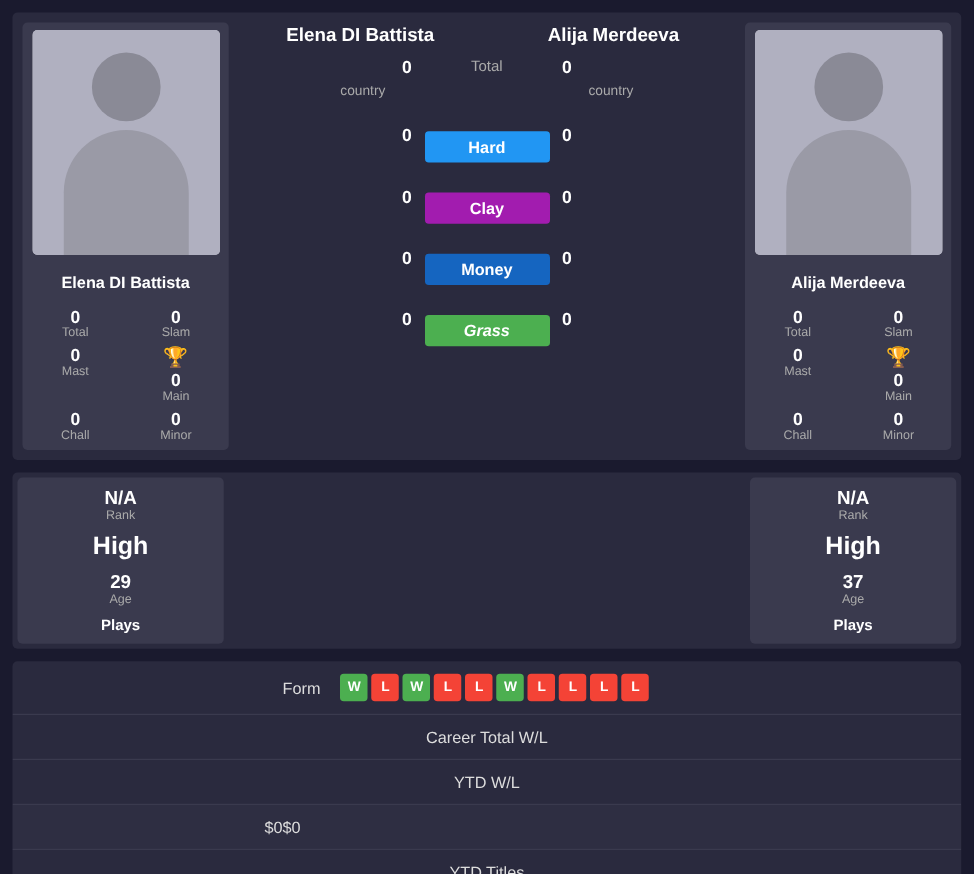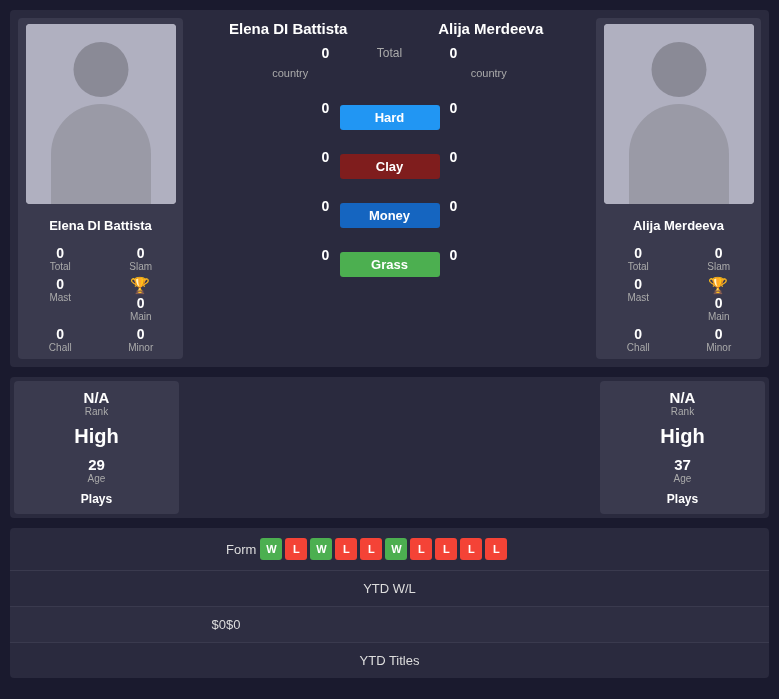--- a/index.html
+++ b/index.html
@@ -35,23 +35,23 @@
       text-align: center;
       margin-bottom: 6px;
     }
 
     .trophy-icon {
       color: #ffd700;
       font-size: 16px;
     }
 
     .surface-hard { background: #2196F3; }
-    .surface-clay { background: #7f1d1d; }
+    .surface-clay { background: #a21caf; }
     .surface-indoor { background: #1565C0; }
-    .surface-grass { background: #4CAF50; }
+    .surface-grass { background: #4CAF50; font-style: italic; }
 
     
     .bottom-section {
       background: #2a2a3e;
       border-radius: 4px;
       overflow: hidden;
     }
 
     .stat-row {
       display: flex;
@@ -375,38 +375,43 @@
         <div class="val" style="font-size:12px;">Plays</div>
       </div>
     </div>
 
   </div>
 
   <div class="bottom-section">
 
     <div class="stat-row">
       <div class="stat-row-left"></div>
-      <div class="stat-row-label" style="display:flex;align-items:center;gap:4px;">
+      <div class="stat-row-label" style="display:flex;align-items:center;gap:16px;">
         <span>Form</span>
         <div class="form-badges" id="form-badges-container">
             <span class="form-badge form-w">W</span>
             <span class="form-badge form-l">L</span>
             <span class="form-badge form-w">W</span>
             <span class="form-badge form-l">L</span>
             <span class="form-badge form-l">L</span>
             <span class="form-badge form-w">W</span>
             <span class="form-badge form-l">L</span>
             <span class="form-badge form-l">L</span>
             <span class="form-badge form-l">L</span>
             <span class="form-badge form-l">L</span>
           </div>
       </div>
       <div class="stat-row-right"></div>
     </div>
 
+    <div class="stat-row">
+      <div class="stat-row-left"></div>
+      <div class="stat-row-label">Career Total W/L</div>
+      <div class="stat-row-right"></div>
+    </div>
 
     <div class="stat-row">
       <div class="stat-row-left"></div>
       <div class="stat-row-label">YTD W/L</div>
       <div class="stat-row-right"></div>
     </div>
 
     <div class="stat-row" style="background:#2e2e42;">
       <div class="stat-row-left">$0</div>
       <div class="stat-row-right">$0</div>

